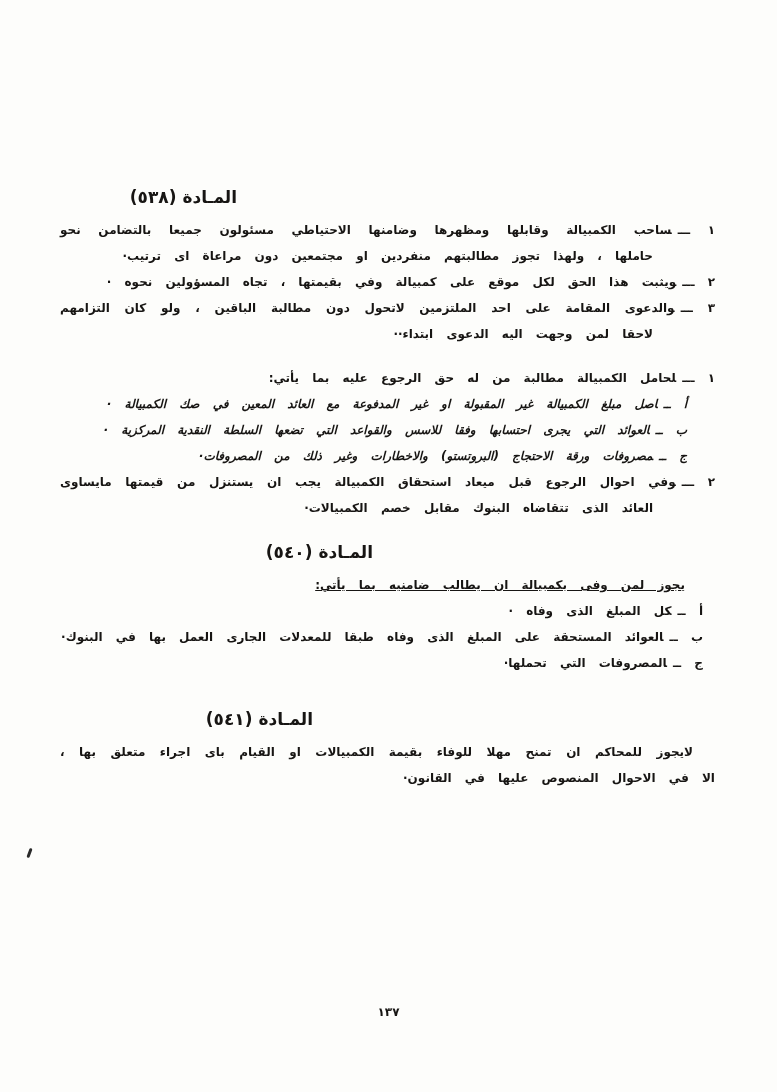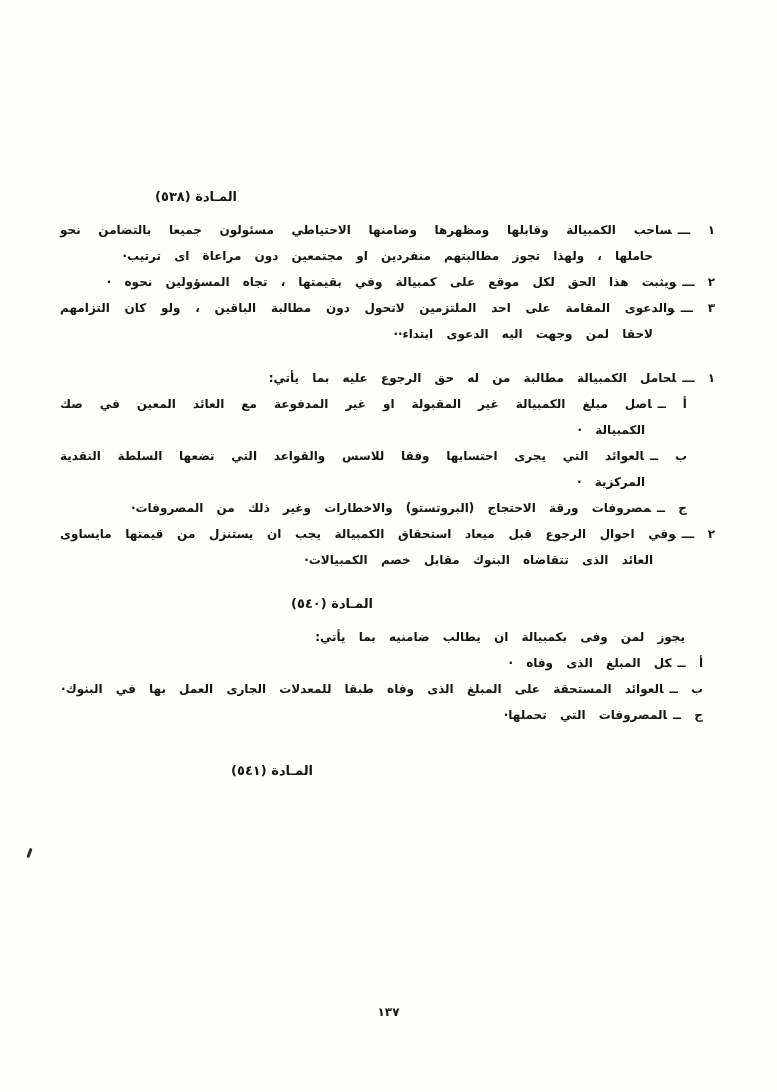--- a/index.html
+++ b/index.html
@@ -16,21 +16,21 @@
     font-weight: 700;
     direction: rtl;
     padding: 184px 62px 0 60px;
     overflow: hidden;
   }
 
   .article { margin-bottom: 18px; }
   .art-last { margin-top: 30px; }
 
   .heading {
-    font-size: 13px;
+    font-size: 17px;
     line-height: 26px;
     font-weight: 700;
     text-align: right;
     white-space: nowrap;
     margin-bottom: 7px;
   }
   .h0 { padding-right: 478px; }
   .h1 { padding-right: 478px; }
   .h2 { padding-right: 342px; }
   .h3 { padding-right: 402px; }
@@ -38,25 +38,25 @@
   .line {
     font-size: 12px;
     line-height: 26px;
     text-align: justify;
     word-spacing: 9px;
   }
 
   
   .item    { padding-right: 62px; text-indent: -62px; }
   
-  .sub     { padding-right: 70px; text-indent: -42px; }
+  .sub     { padding-right: 70px; text-indent: -42px; font-style: italic; }
   
   .sub540  { padding-right: 46px; text-indent: -34px; }
   
-  .intro   { padding-right: 30px; }
+  .intro   { padding-right: 30px; text-decoration: underline; }
   
   .plain   { text-indent: 22px; }
 
   .marker { margin-left: 6px; white-space: nowrap; }
 
   .page-number {
     position: absolute;
     top: 1005px;
     left: 0;
     right: 0;
@@ -100,19 +100,20 @@
   <section class="article">
     <h2 class="heading h2">المـادة (٥٤٠)</h2>
     <p class="line intro">يجوز لمن وفى بكمبيالة ان يطالب ضامنيه بما يأتي:</p>
     <p class="line sub540"><span class="marker">أ ــ</span><span class="txt">كل المبلغ الذى وفاه ·</span></p>
     <p class="line sub540"><span class="marker">ب ــ</span><span class="txt">العوائد المستحقة على المبلغ الذى وفاه طبقا للمعدلات الجارى العمل بها في البنوك·</span></p>
     <p class="line sub540"><span class="marker">ج ــ</span><span class="txt">المصروفات التي تحملها·</span></p>
   </section>
 
   <section class="article art-last">
     <h2 class="heading h3">المـادة (٥٤١)</h2>
+    <p class="line plain">لايجوز للمحاكم ان تمنح مهلا للوفاء بقيمة الكمبيالات او القيام باى اجراء متعلق بها ، الا في الاحوال المنصوص عليها في القانون·</p>
   </section>
 
   <span class="stray-mark"></span>
 
   <div class="page-number">١٣٧</div>
 
 </main>
 
 </body></html>

